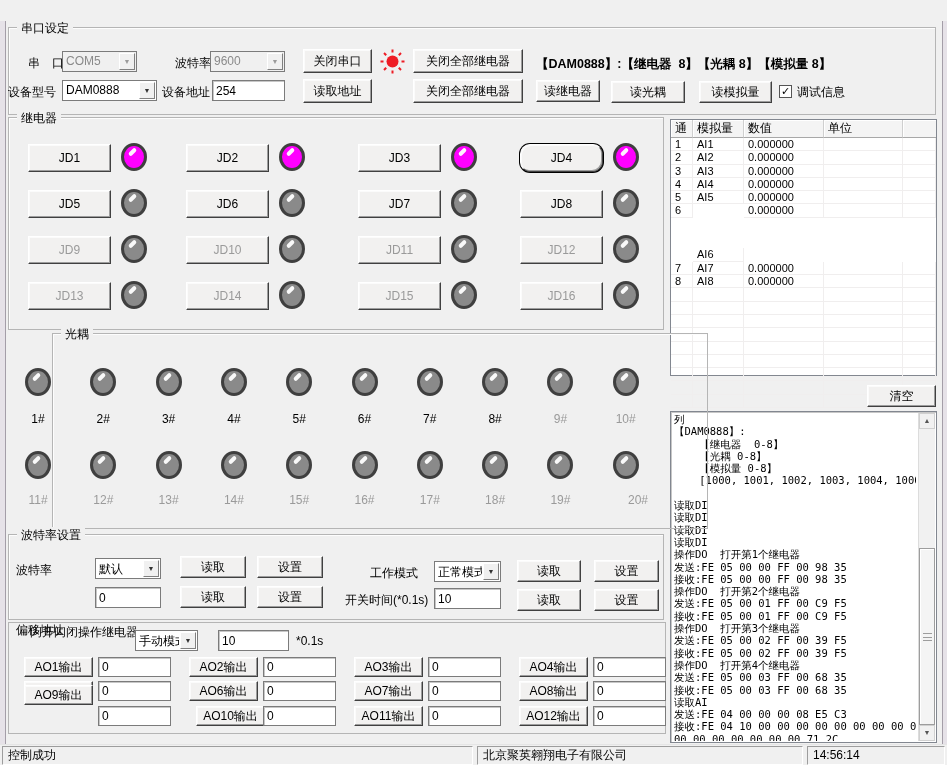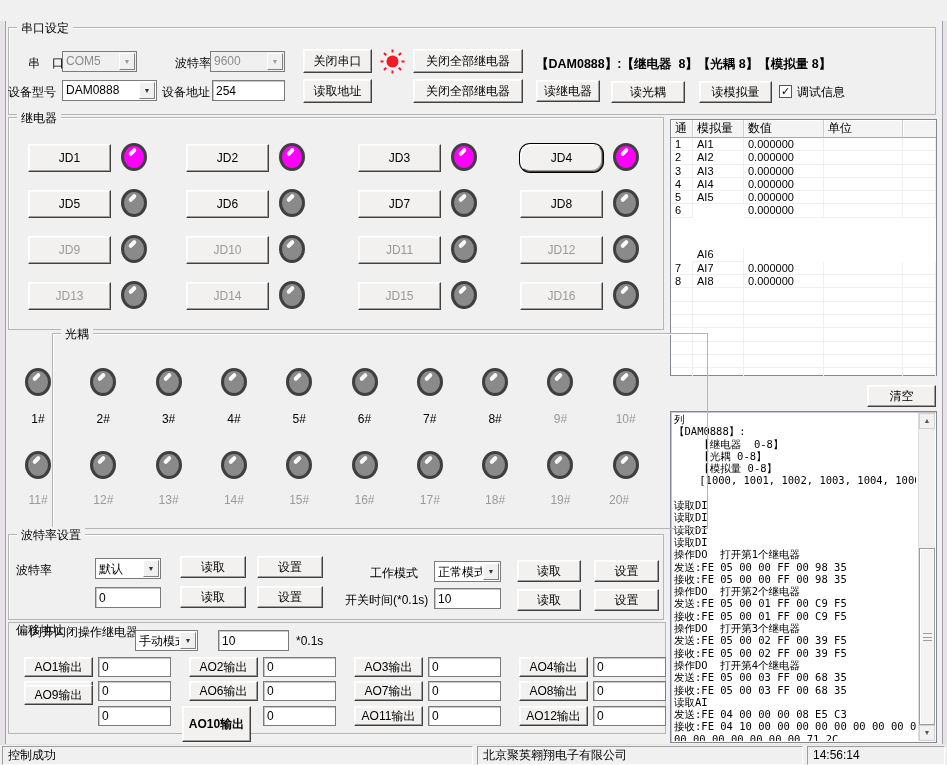--- a/index.html
+++ b/index.html
@@ -387,21 +387,21 @@
       <div class="lbl dim" style="left: 279.2px; top: 493px; width: 40px; text-align: center;">15#</div>
       <span class="led off" style="left: 351.5px; top: 451px;"></span>
       <div class="lbl dim" style="left: 344.5px; top: 493px; width: 40px; text-align: center;">16#</div>
       <span class="led off" style="left: 416.8px; top: 451px;"></span>
       <div class="lbl dim" style="left: 409.8px; top: 493px; width: 40px; text-align: center;">17#</div>
       <span class="led off" style="left: 482.1px; top: 451px;"></span>
       <div class="lbl dim" style="left: 475.1px; top: 493px; width: 40px; text-align: center;">18#</div>
       <span class="led off" style="left: 547.4px; top: 451px;"></span>
       <div class="lbl dim" style="left: 540.4px; top: 493px; width: 40px; text-align: center;">19#</div>
       <span class="led off" style="left: 612.7px; top: 451px;"></span>
-      <div class="lbl dim" style="left: 599px; top: 493px; width: 40px; text-align: center;">20#</div>
+      <div class="lbl dim" style="left: 618px; top: 493px; width: 40px; text-align: center;">20#</div>
     </div>
 
   <div class="gb" style="left:8px;top:534px;width:656px;height:86px;">
     <span class="legend">波特率设置</span>
   </div>
   <span class="lbl" style="left:16px;top:562px;">波特率</span>
   <div class="combo" style="left:95px;top:558px;width:66px;height:21px;">
     <span class="ct">默认</span>
     <span class="ab">▼</span>
   </div>
@@ -444,21 +444,21 @@
       <button class="btn" style="left: 24px; top: 681px; width: 69px; height: 20px;">AO5输出</button>
       <input class="input" value="0" style="left: 98px; top: 681px; width: 73px; height: 20px;">
       <button class="btn" style="left: 189px; top: 681px; width: 69px; height: 20px;">AO6输出</button>
       <input class="input" value="0" style="left: 263px; top: 681px; width: 73px; height: 20px;">
       <button class="btn" style="left: 354px; top: 681px; width: 69px; height: 20px;">AO7输出</button>
       <input class="input" value="0" style="left: 428px; top: 681px; width: 73px; height: 20px;">
       <button class="btn" style="left: 519px; top: 681px; width: 69px; height: 20px;">AO8输出</button>
       <input class="input" value="0" style="left: 593px; top: 681px; width: 73px; height: 20px;">
       <button class="btn" style="left: 24px; top: 685px; width: 69px; height: 20px;">AO9输出</button>
       <input class="input" value="0" style="left: 98px; top: 706px; width: 73px; height: 20px;">
-      <button class="btn" style="left: 182px; top: 706px; width: 69px; height: 36px; font-weight: bold;">AO10输出</button>
+      <button class="btn" style="left: 196px; top: 706px; width: 69px; height: 20px;">AO10输出</button>
       <input class="input" value="0" style="left: 263px; top: 706px; width: 73px; height: 20px;">
       <button class="btn" style="left: 354px; top: 706px; width: 69px; height: 20px;">AO11输出</button>
       <input class="input" value="0" style="left: 428px; top: 706px; width: 73px; height: 20px;">
       <button class="btn" style="left: 519px; top: 706px; width: 69px; height: 20px;">AO12输出</button>
       <input class="input" value="0" style="left: 593px; top: 706px; width: 73px; height: 20px;">
     </div>
 
   <div class="statusbar">
     <div class="scell" style="left:2px;width:471px;">控制成功</div>
     <div class="scell" style="left:477px;width:326px;">北京聚英翱翔电子有限公司</div>

